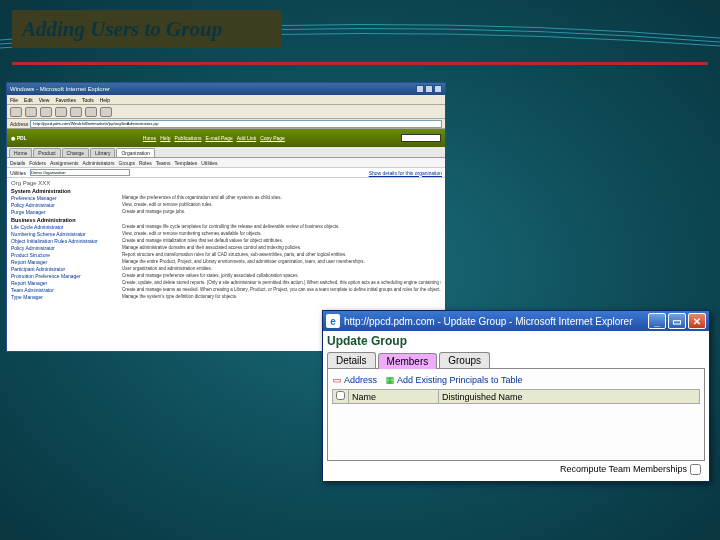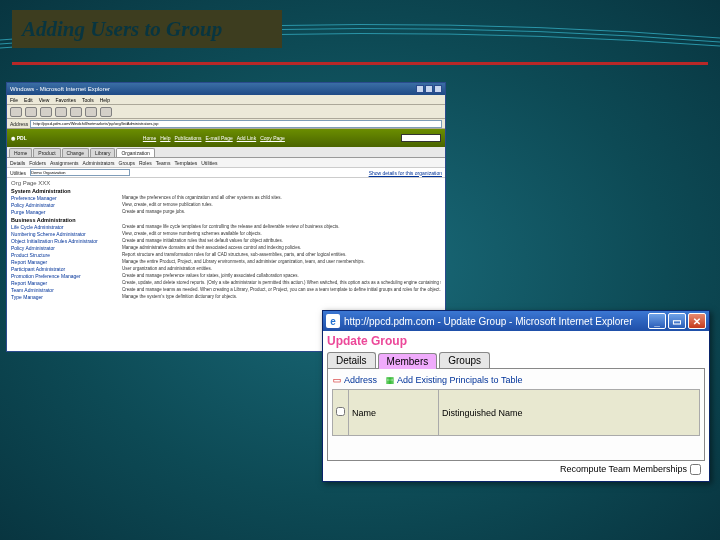--- a/index.html
+++ b/index.html
@@ -140,38 +140,38 @@
     width:18px; height:16px; border:1px solid #fff; border-radius:2px;
     display:flex; align-items:center; justify-content:center;
     font-size:10px; color:#fff; font-weight:bold;
     background:linear-gradient(#6fa3e8,#2a5db8);
   }
   .win-front .titlebar .ctrls .cbtn.close { background:linear-gradient(#e88a6f,#c43a1d); }
   .win-front .body {
     position:absolute; top:20px; left:0; right:0; bottom:0;
     background:#fff; padding:3px 4px;
   }
-  .win-front .body .h1 { font-size:12px; font-weight:bold; color:#ec4899; margin-bottom:4px; }
+  .win-front .body .h1 { font-size:12px; font-weight:bold; color:#14532d; margin-bottom:4px; }
   .win-front .tabs2 { display:flex; gap:0; border-bottom:1px solid #888; }
   .win-front .tabs2 .t2 {
     padding:2px 8px; font-size:10px; border:1px solid #888; border-bottom:none;
     background:#e6e6e6; border-radius:3px 3px 0 0; margin-right:2px;
   }
   .win-front .tabs2 .t2.active { background:#f0abfc; position:relative; top:1px; }
   .win-front .panel {
     border:1px solid #888; border-top:none; padding:4px; height:92px;
     background:#fdfdfd;
   }
   .win-front .panel .actbar {
     display:flex; gap:8px; font-size:9px; padding:2px 0 4px 0;
   }
   .win-front .panel .actbar .act { display:flex; align-items:center; gap:2px; color:#003399; }
   .win-front .panel .actbar .act .glyph { width:10px; height:10px; display:inline-flex; align-items:center; justify-content:center; }
   .win-front .panel table { width:100%; border-collapse:collapse; font-size:9px; }
-  .win-front .panel th { background:#e8e8d0; border:1px solid #aaa; text-align:left; padding:17px 3px; font-weight:normal; }
+  .win-front .panel th { background:#e8e8d0; border:1px solid #aaa; text-align:left; padding:1px 3px; font-weight:normal; }
   .win-front .panel td { border:1px solid #ccc; padding:1px 3px; background:#fff; }
   .win-front .panel td .rowicon { display:inline-block; width:10px; height:10px; background:#f7d66b; border:1px solid #aa8; margin-right:2px; border-radius:2px; }
   .win-front .footer-cb {
     position:absolute; right:8px; bottom:6px; font-size:9px; display:flex; align-items:flex-start; gap:3px;
   }
   .win-front .footer-cb input { width:11px; height:11px; }
 </style>
 </head>
 <body>
 

